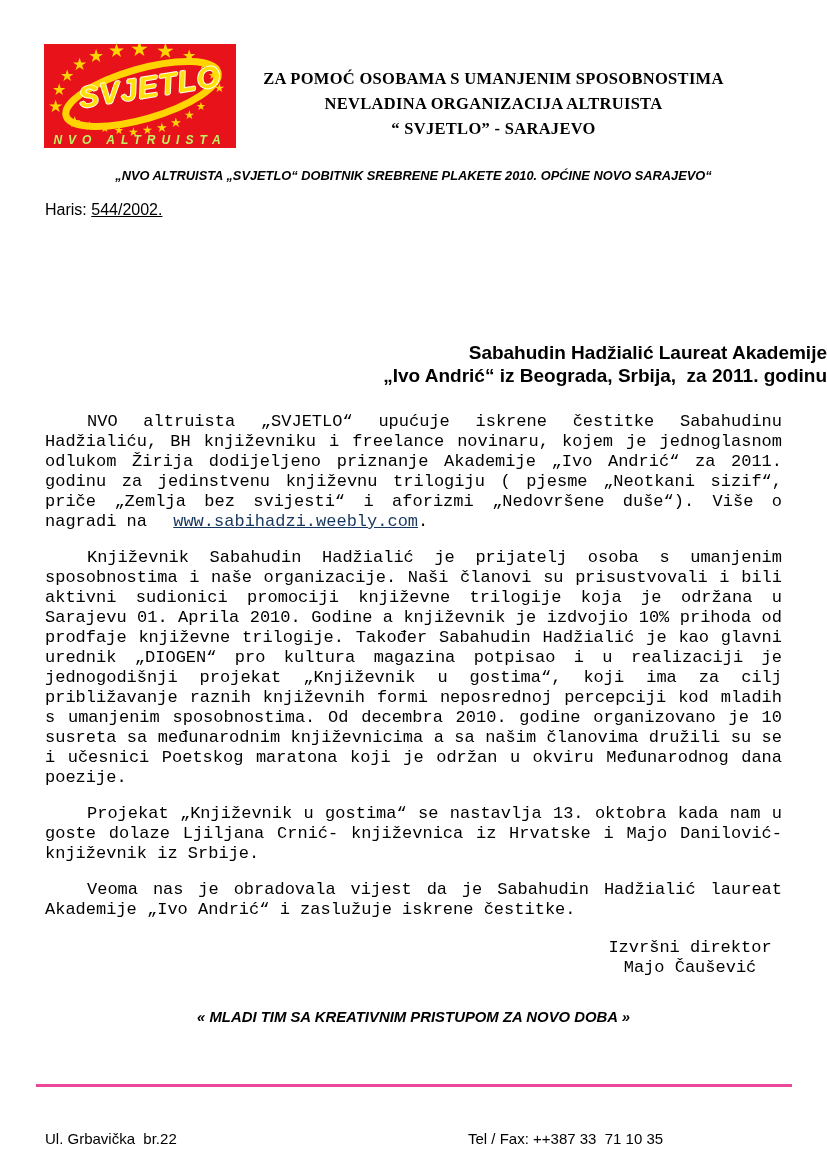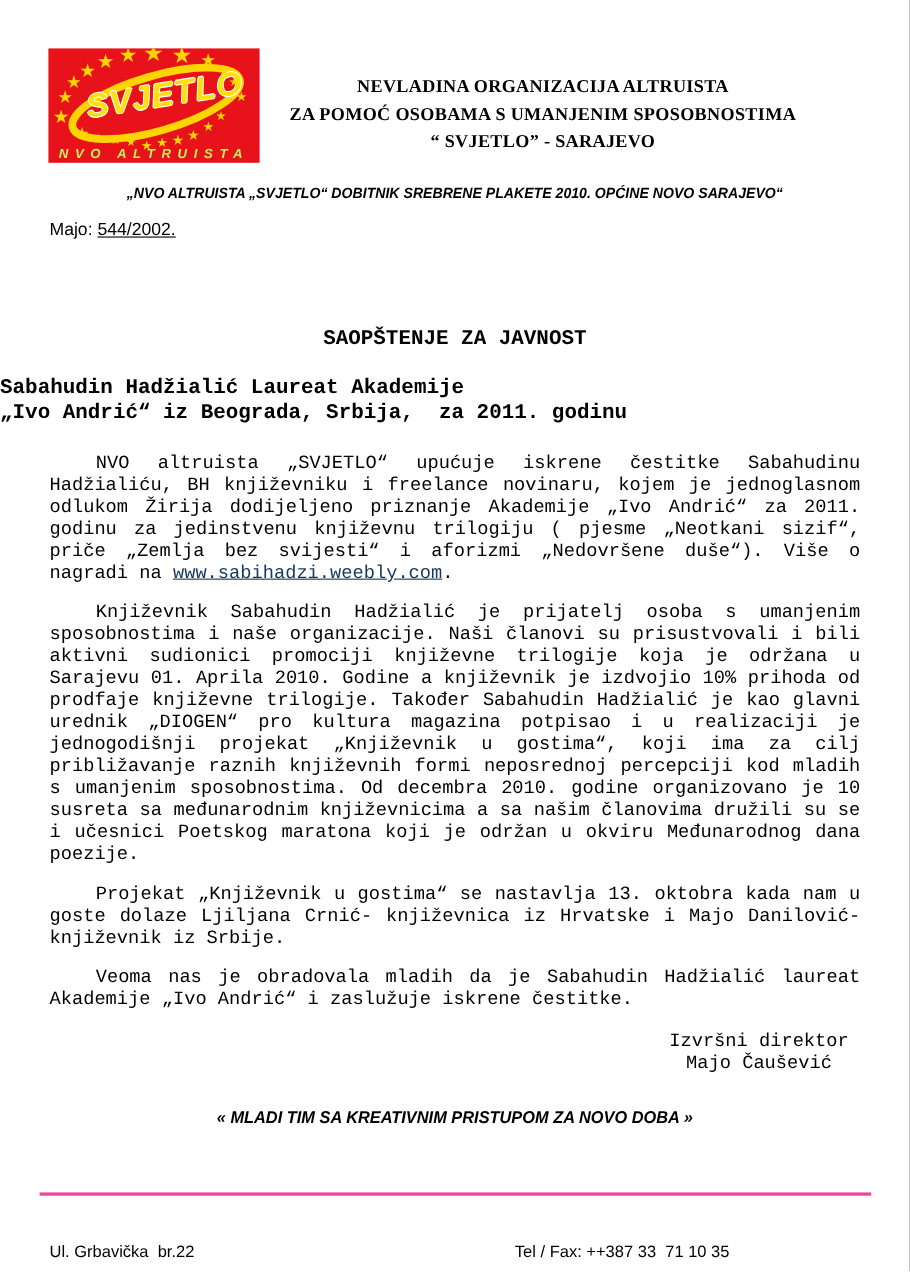--- a/index.html
+++ b/index.html
@@ -42,34 +42,34 @@
   }
   .ref-block {
     position:absolute; left:45px; top:199px; font-size:16px; line-height:21px;
   }
   .ref-block .u { text-decoration:underline; }
   .rel-title {
     position:absolute; left:0; top:297px; width:827px; text-align:center;
     font-family:"Liberation Mono", monospace; font-weight:bold; font-size:19px;
   }
   .rel-subtitle {
-    position:absolute; left:0; top:341px; width:827px; text-align:left;
-    font-family:Liberation Mono, monospace; font-weight:bold; font-size:19px;
+    position:absolute; left:0; top:341px; width:827px; text-align:right;
+    font-family:Liberation Sans, sans-serif; font-weight:bold; font-size:19px;
     line-height:23px;
   }
   .rel-subtitle .pre { white-space:pre; }
 
   
   .body-text {
     position:absolute; left:45px; top:412px; width:737px;
     font-family:"Liberation Mono", monospace; font-size:17px; line-height:20px;
     text-align:justify;
   }
   .body-text p { margin:0 0 16px 0; text-indent:42px; }
-  .weebly-link { color:#17365d; text-decoration:underline; cursor:pointer; }
+  .weebly-link { color:#17365d; text-decoration:underline; cursor:pointer;margin-left:16px; }
   .signature {
     margin:18px 0 0 553px; text-indent:0; text-align:center;
     font-family:"Liberation Mono", monospace; font-size:17px; line-height:20px;
   }
 
   
   .quote {
     position:absolute; left:0; top:1008px; width:827px; text-align:center;
     font-weight:bold; font-style:italic; font-size:15.5px; transform:scaleX(0.96);
   }
@@ -109,42 +109,41 @@
       <span class="star" style="left: 70px; top: 81px; font-size: 11px; color: rgb(255, 212, 0);">★</span>
       <span class="star" style="left: 84px; top: 82px; font-size: 12px; color: rgb(255, 212, 0);">★</span>
       <span class="star" style="left: 98px; top: 80px; font-size: 12px; color: rgb(255, 212, 0);">★</span>
       <span class="star" style="left: 112px; top: 77px; font-size: 13px; color: rgb(255, 212, 0);">★</span>
       <span class="star" style="left: 126px; top: 72px; font-size: 13px; color: rgb(255, 212, 0);">★</span>
       <span class="star" style="left: 140px; top: 65px; font-size: 12px; color: rgb(255, 212, 0);">★</span>
       <span class="star" style="left: 152px; top: 57px; font-size: 11px; color: rgb(255, 212, 0);">★</span>
     </div>
 
   <div class="org-title">
+    <div>ZA POMOĆ OSOBAMA S UMANJENIM SPOSOBNOSTIMA</div>
     <div>NEVLADINA ORGANIZACIJA ALTRUISTA</div>
-    <div>ZA POMOĆ OSOBAMA S UMANJENIM SPOSOBNOSTIMA</div>
     <div>“ SVJETLO” - SARAJEVO</div>
   </div>
 
   <div class="motto">„NVO ALTRUISTA „SVJETLO“ DOBITNIK SREBRENE PLAKETE 2010. OPĆINE NOVO SARAJEVO“</div>
 
   <div class="ref-block">
-    <div><span>Majo: </span><span class="u">544/2002.</span></div>
+    <div><span>Haris: </span><span class="u">544/2002.</span></div>
   </div>
 
-  <div class="rel-title">SAOPŠTENJE ZA JAVNOST</div>
   <div class="rel-subtitle">
     <div>Sabahudin Hadžialić Laureat Akademije</div>
     <div class="pre">„Ivo Andrić“ iz Beograda, Srbija,  za 2011. godinu</div>
   </div>
 
   <div class="body-text">
     <p><span>NVO altruista „SVJETLO“ upućuje iskrene čestitke Sabahudinu Hadžialiću, BH književniku i freelance novinaru, kojem je jednoglasnom odlukom Žirija dodijeljeno priznanje Akademije „Ivo Andrić“ za 2011. godinu za jedinstvenu književnu trilogiju ( pjesme „Neotkani sizif“, priče „Zemlja bez svijesti“ i aforizmi „Nedovršene duše“). Više o nagradi na </span><span class="weebly-link" style="color: rgb(23, 54, 93);">www.sabihadzi.weebly.com</span><span>.</span></p>
     <p>Književnik Sabahudin Hadžialić je prijatelj osoba s umanjenim sposobnostima i naše organizacije. Naši članovi su prisustvovali i bili aktivni sudionici promociji književne trilogije koja je održana u Sarajevu 01. Aprila 2010. Godine a književnik je izdvojio 10% prihoda od prodfaje književne trilogije. Također Sabahudin Hadžialić je kao glavni urednik „DIOGEN“ pro kultura magazina potpisao i u realizaciji je jednogodišnji projekat „Književnik u gostima“, koji ima za cilj približavanje raznih književnih formi neposrednoj percepciji kod mladih s umanjenim sposobnostima. Od decembra 2010. godine organizovano je 10 susreta sa međunarodnim književnicima a sa našim članovima družili su se i učesnici Poetskog maratona koji je održan u okviru Međunarodnog dana poezije.</p>
     <p>Projekat „Književnik u gostima“ se nastavlja 13. oktobra kada nam u goste dolaze Ljiljana Crnić- književnica iz Hrvatske i Majo Danilović- književnik iz Srbije.</p>
-    <p>Veoma nas je obradovala mladih da je Sabahudin Hadžialić laureat Akademije „Ivo Andrić“ i zaslužuje iskrene čestitke.</p>
+    <p>Veoma nas je obradovala vijest da je Sabahudin Hadžialić laureat Akademije „Ivo Andrić“ i zaslužuje iskrene čestitke.</p>
     <div class="signature">
       <div>Izvršni direktor</div>
       <div>Majo Čaušević</div>
     </div>
   </div>
 
   <div class="quote">« MLADI TIM SA KREATIVNIM PRISTUPOM ZA NOVO DOBA »</div>
 
   <div class="footer">
     <div class="footer-left">

